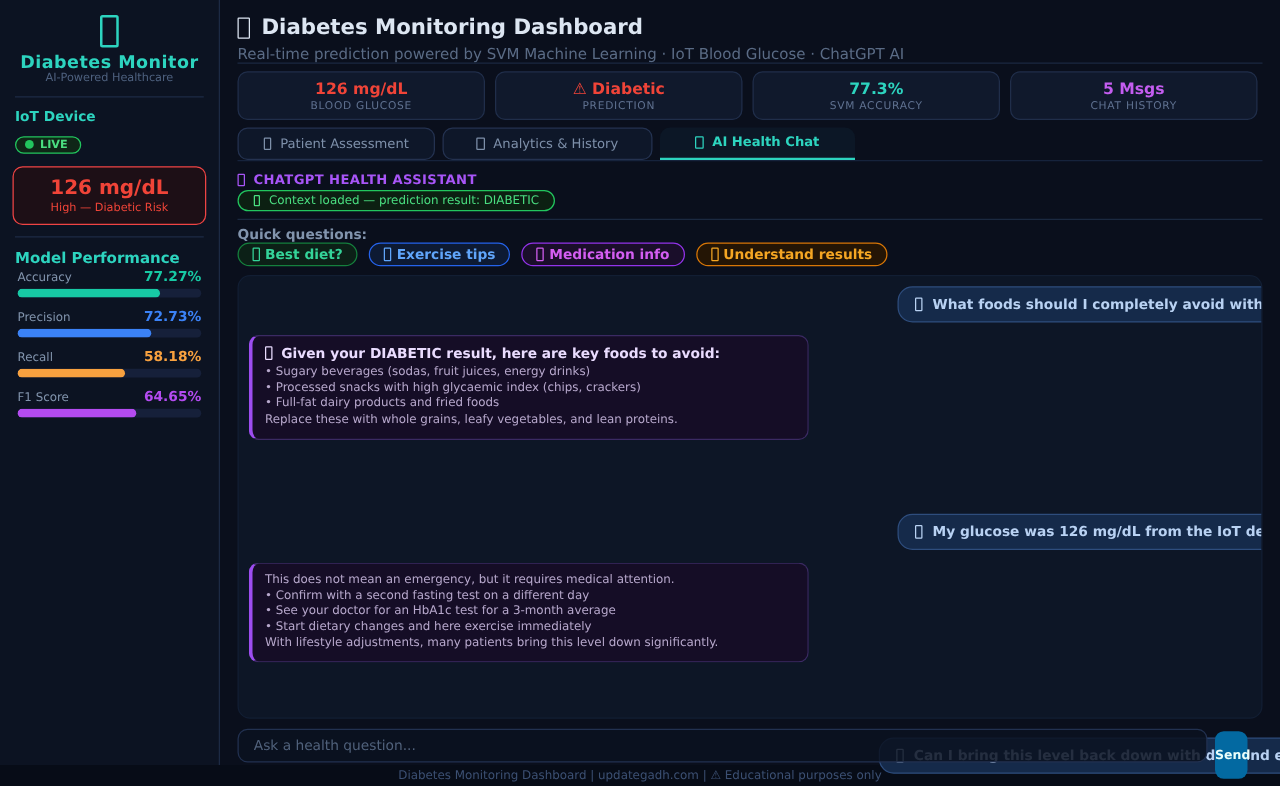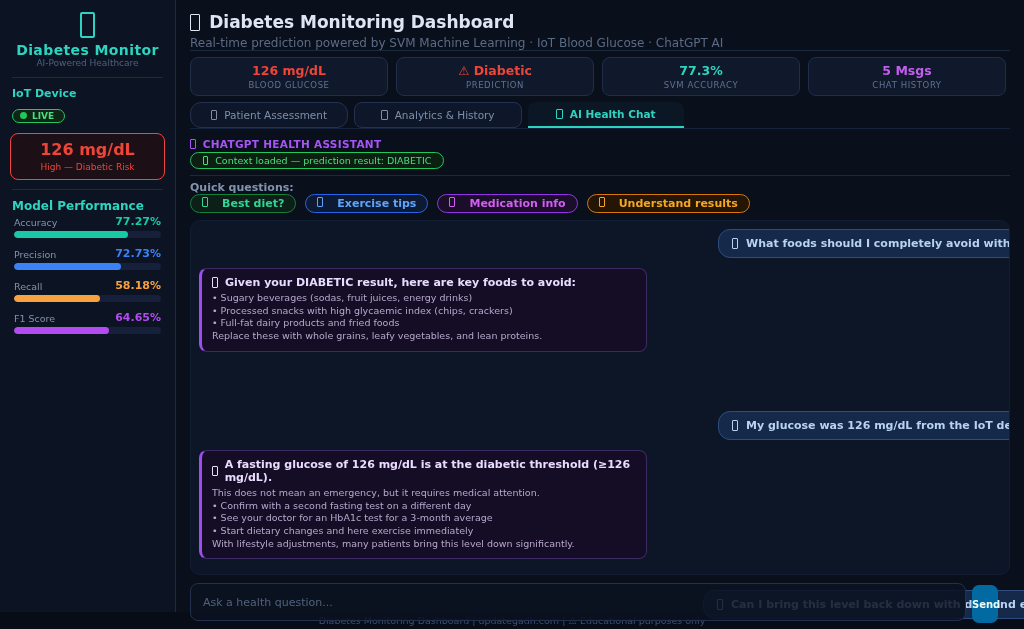--- a/index.html
+++ b/index.html
@@ -46,29 +46,29 @@
 
   .tabs-row { position:absolute; left:14px; right:14px; top:102px; height:27px; display:flex; gap:6px; border-bottom:1px solid #16233c; }
   .tab { height:26px; display:flex; align-items:center; justify-content:center; gap:7px; font-size:10.5px; color:#7d8fa9; background:#0e1729; border:1px solid #243250; border-radius:8px; padding:0 12px; cursor:pointer; }
   .tab.active { background:#0c1726; color:#2dd4bf; font-weight:bold; border:none; border-bottom:2px solid #2dd4bf; border-radius:8px 8px 0 0; }
   .tab .tofu { width:.6em; height:1em; }
 
   .assist-title { position:absolute; left:14px; top:138px; font-size:10.5px; font-weight:bold; color:#a855f7; letter-spacing:.3px; display:flex; align-items:center; gap:7px; }
   .context-pill { position:absolute; left:14px; top:152px; display:inline-flex; align-items:center; gap:7px; border:1px solid #22c55e; border-radius:9px; background:#0c2012; color:#4ade80; font-size:9.5px; padding:2px 12px; }
   .quick-label { position:absolute; left:14px; top:181px; font-size:11px; font-weight:bold; color:#8294ad; }
   .chips-row { position:absolute; left:14px; top:194px; display:flex; gap:9px; }
-  .chip { display:inline-flex; align-items:flex-start; gap:14px; border:1.5px solid; border-radius:11px; padding:2px 11px; font-size:11px; font-weight:bold; cursor:pointer; }
+  .chip { display:inline-flex; align-items:center; gap:4px; border:1.5px solid; border-radius:11px; padding:2px 11px; font-size:11px; font-weight:bold; cursor:pointer; }
 
   .chat-panel { position:absolute; left:14px; top:220px; width:820px; height:355px; background:#0d1626; border:1px solid #121e33; border-radius:10px; overflow:hidden; }
   .bubble-user { position:absolute; white-space:nowrap; background:#152a4a; border:1px solid #2e4d7d; border-radius:12px; padding:7px 13px; font-size:11px; font-weight:bold; color:#b9d2f3; display:flex; align-items:center; gap:8px; }
   .bubble-bot { position:absolute; background:#150d26; border:1px solid #3b2a63; border-left:3px solid #9d4df0; border-radius:8px; padding:7px 12px 8px 10px; width:448px; }
   .bot-title { font-size:11px; font-weight:bold; color:#eadcff; margin-bottom:3px; display:flex; align-items:center; gap:7px; }
   .bot-line { font-size:9.5px; color:#b7a8cc; line-height:1.33; }
 
-  .chat-input { position:absolute; left:14px; top:583px; width:776px; height:38px; background:rgba(11,18,32,0.85); border:1px solid #223150; border-radius:8px; color:#c7d4e8; font-size:11px; padding:0 12px; outline:none; z-index:2; font-family:"DejaVu Sans","Liberation Sans",sans-serif; }
+  .chat-input { position:absolute; left:14px; top:583px; width:776px; height:27px; background:rgba(11,18,32,0.85); border:1px solid #223150; border-radius:8px; color:#c7d4e8; font-size:11px; padding:0 12px; outline:none; z-index:2; font-family:"DejaVu Sans","Liberation Sans",sans-serif; }
   .chat-input::placeholder { color:#51627c; }
   .send-btn { position:absolute; left:796px; top:585px; width:26px; height:38px; background:#0369a1; color:#eafffb; border:none; border-radius:7px; font-size:10px; font-weight:bold; padding:0; cursor:pointer; z-index:3; font-family:"DejaVu Sans","Liberation Sans",sans-serif; }
   .bubble-partial { position:absolute; left:527px; top:590px; z-index:1; }
 
   .footer { position:absolute; left:0; top:612px; width:1024px; height:17px; background:#070c17; display:flex; align-items:center; justify-content:center; font-size:9.5px; color:#3c5073; }
 </style>
 </head>
 <body>
 
 <div class="sidebar">
@@ -147,21 +147,21 @@
       <div class="stat-value" style="color: rgb(45, 212, 191);">77.3%</div>
       <div class="stat-label">SVM ACCURACY</div>
     </div>
     <div class="stat-card">
       <div class="stat-value" style="color: rgb(196, 93, 240);">5 Msgs</div>
       <div class="stat-label">CHAT HISTORY</div>
     </div>
   </div>
 
   <div class="tabs-row">
-    <div class="tab" style="width:158px;border-radius:11px;">
+    <div class="tab" style="width:158px;">
       <span class="tofu"></span>
       <span>Patient Assessment</span>
     </div>
     <div class="tab" style="width:168px;">
       <span class="tofu"></span>
       <span>Analytics &amp; History</span>
     </div>
     <div class="tab active" style="width:156px;">
       <span class="tofu"></span>
       <span>AI Health Chat</span>
@@ -214,24 +214,20 @@
       <div class="bot-line">• Full-fat dairy products and fried foods</div>
       <div class="bot-line">Replace these with whole grains, leafy vegetables, and lean proteins.</div>
     </div>
 
     <div class="bubble-user" style="left:527px; top:190px;">
       <span class="tofu"></span>
       <span>My glucose was 126 mg/dL from the IoT device — is that very high?</span>
     </div>
 
     <div class="bubble-bot" style="left:8px; top:229px;">
-      <div class="bot-title">
-        <span class="tofu"></span>
-        <span>A fasting glucose of 126 mg/dL is at the diabetic threshold (≥126 mg/dL).</span>
-      </div>
       <div class="bot-line">This does not mean an emergency, but it requires medical attention.</div>
       <div class="bot-line">• Confirm with a second fasting test on a different day</div>
       <div class="bot-line">• See your doctor for an HbA1c test for a 3-month average</div>
       <div class="bot-line">• Start dietary changes and here exercise immediately</div>
       <div class="bot-line">With lifestyle adjustments, many patients bring this level down significantly.</div>
     </div>
   </div>
 
   <div class="bubble-user bubble-partial">
     <span class="tofu"></span>

